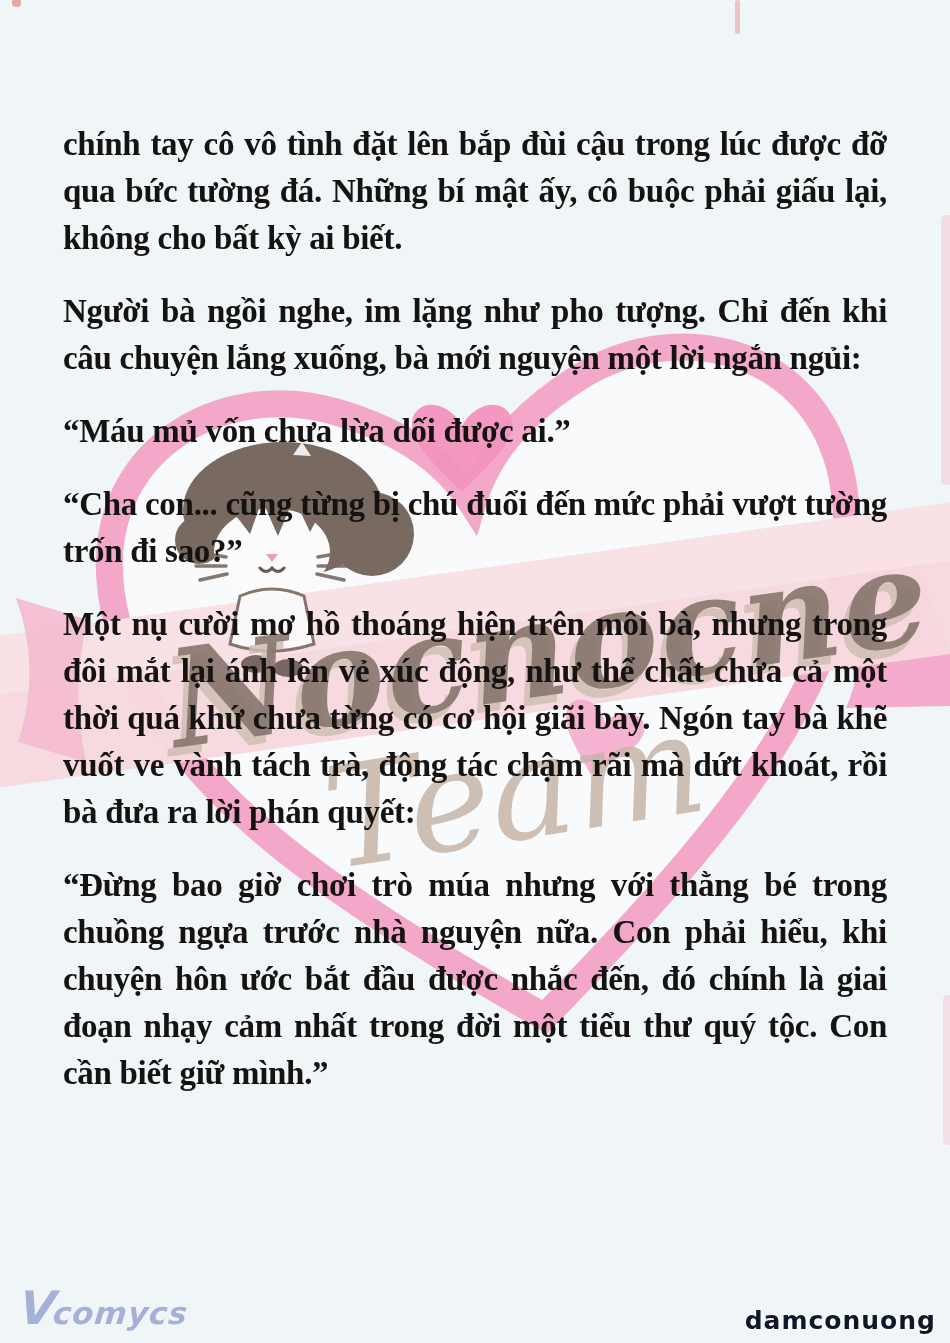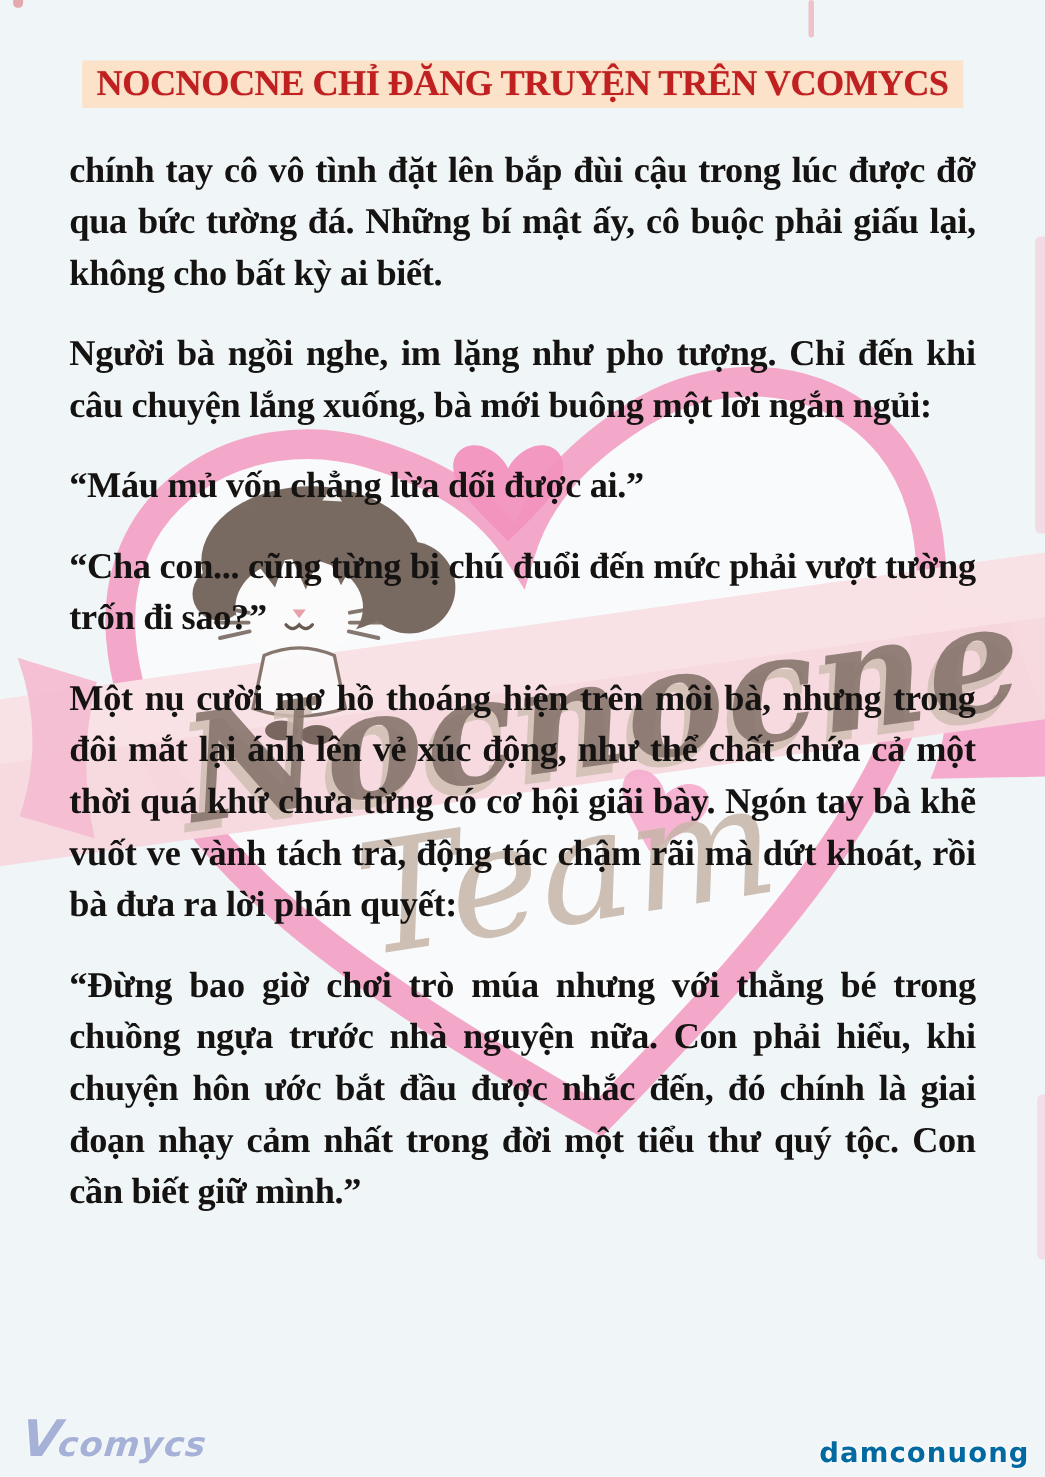--- a/index.html
+++ b/index.html
@@ -18,21 +18,21 @@
     white-space:nowrap;
     z-index:2;
   }
   .banner-text{
     font:700 33px/38px "Liberation Serif", serif;
     color:#c02020;
     letter-spacing:-0.5px;
     text-shadow:0 0 1px rgba(170,20,20,.45);
   }
   .content{
-    position:absolute;top:132px;left:63px;width:824px;z-index:2;
+    position:absolute;top:121px;left:63px;width:824px;z-index:2;
   }
   .content p{
     margin:0 0 26px 0;
     font:700 33px/47px "Liberation Serif", serif;
     color:#151312;
     text-align:justify;
     letter-spacing:-0.3px;
   }
   .vcomycs{
     position:absolute;left:20px;bottom:12px;z-index:3;
@@ -41,21 +41,21 @@
     color:#a6b1d8;
     transform:skewX(-6deg);
     text-shadow:0 0 2px rgba(255,255,255,.9);
     line-height:1;
   }
   .vcomycs .v{font-size:46px;letter-spacing:-2px;}
   .vcomycs .rest{font-size:31px;letter-spacing:1px;}
   .credit{
     position:absolute;right:14px;bottom:8px;z-index:3;
     font:700 25px "DejaVu Sans", sans-serif;
-    color:#0369a1;
+    color:#0f172a;
     letter-spacing:1px;
     text-shadow:0 0 6px #ffffff,0 0 2px #ffffff,0 0 1px #ffffff;
   }
   .edge{position:absolute;z-index:1;}
   .edge.speck-a{left:12px;top:0;width:9px;height:7px;background:#d86a6e;opacity:.55;border-radius:0 0 4px 4px;}
   .edge.speck-b{left:735px;top:0;width:5px;height:34px;background:#e98f9b;opacity:.5;border-radius:3px;}
   .edge.sliver-a{right:0;top:215px;width:9px;height:270px;background:#f3ccd9;opacity:.65;border-radius:5px 0 0 5px;}
   .edge.sliver-b{right:0;top:995px;width:7px;height:150px;background:#f5c9da;opacity:.55;border-radius:5px 0 0 5px;}
 </style>
 </head>
@@ -121,28 +121,25 @@
       <text x="158" y="708" font-family="DejaVu Serif, serif" font-style="italic" font-weight="bold" font-size="135" letter-spacing="2" fill="#d0beb3" opacity="0.85">Nocnocne</text>
       <text x="165" y="700" font-family="DejaVu Serif, serif" font-style="italic" font-weight="bold" font-size="135" letter-spacing="2" fill="#8a7870" opacity="0.92">Nocnocne</text>
     </g>
   </svg>
 
   <div class="edge speck-a"></div>
   <div class="edge speck-b"></div>
   <div class="edge sliver-a"></div>
   <div class="edge sliver-b"></div>
 
-  <div class="banner">
-    <span class="banner-text">NOCNOCNE CHỈ ĐĂNG TRUYỆN TRÊN VCOMYCS</span>
-  </div>
 
   <div class="content">
     <p>chính tay cô vô tình đặt lên bắp đùi cậu trong lúc được đỡ qua bức tường đá. Những bí mật ấy, cô buộc phải giấu lại, không cho bất kỳ ai biết.</p>
-    <p>Người bà ngồi nghe, im lặng như pho tượng. Chỉ đến khi câu chuyện lắng xuống, bà mới buông một lời ngắn ngủi:</p>
-    <p>“Máu mủ vốn chẳng lừa dối được ai.”</p>
+    <p>Người bà ngồi nghe, im lặng như pho tượng. Chỉ đến khi câu chuyện lắng xuống, bà mới nguyện một lời ngắn ngủi:</p>
+    <p>“Máu mủ vốn chưa lừa dối được ai.”</p>
     <p>“Cha con... cũng từng bị chú đuổi đến mức phải vượt tường trốn đi sao?”</p>
     <p>Một nụ cười mơ hồ thoáng hiện trên môi bà, nhưng trong đôi mắt lại ánh lên vẻ xúc động, như thể chất chứa cả một thời quá khứ chưa từng có cơ hội giãi bày. Ngón tay bà khẽ vuốt ve vành tách trà, động tác chậm rãi mà dứt khoát, rồi bà đưa ra lời phán quyết:</p>
     <p>“Đừng bao giờ chơi trò múa nhưng với thằng bé trong chuồng ngựa trước nhà nguyện nữa. Con phải hiểu, khi chuyện hôn ước bắt đầu được nhắc đến, đó chính là giai đoạn nhạy cảm nhất trong đời một tiểu thư quý tộc. Con cần biết giữ mình.”</p>
   </div>
 
   <div class="vcomycs">
     <span class="v">V</span><span class="rest">comycs</span>
   </div>
   <div class="credit">damconuong</div>
 

